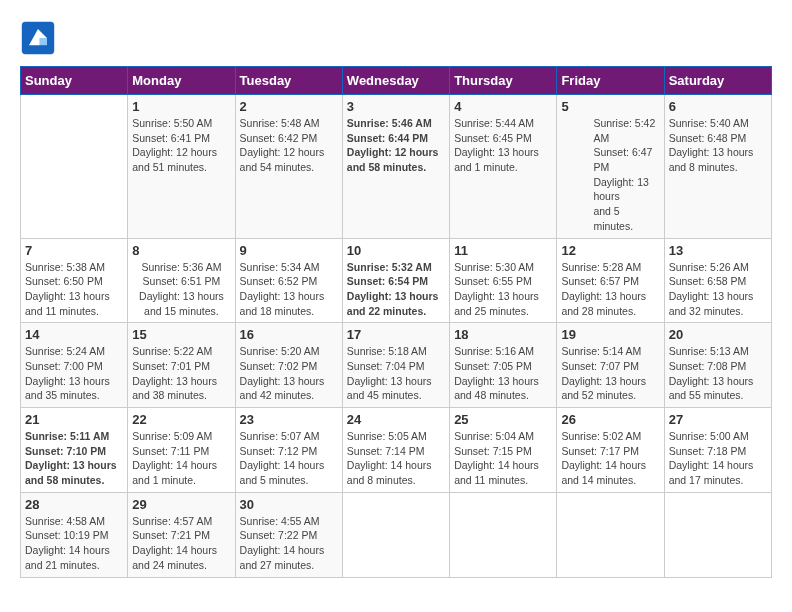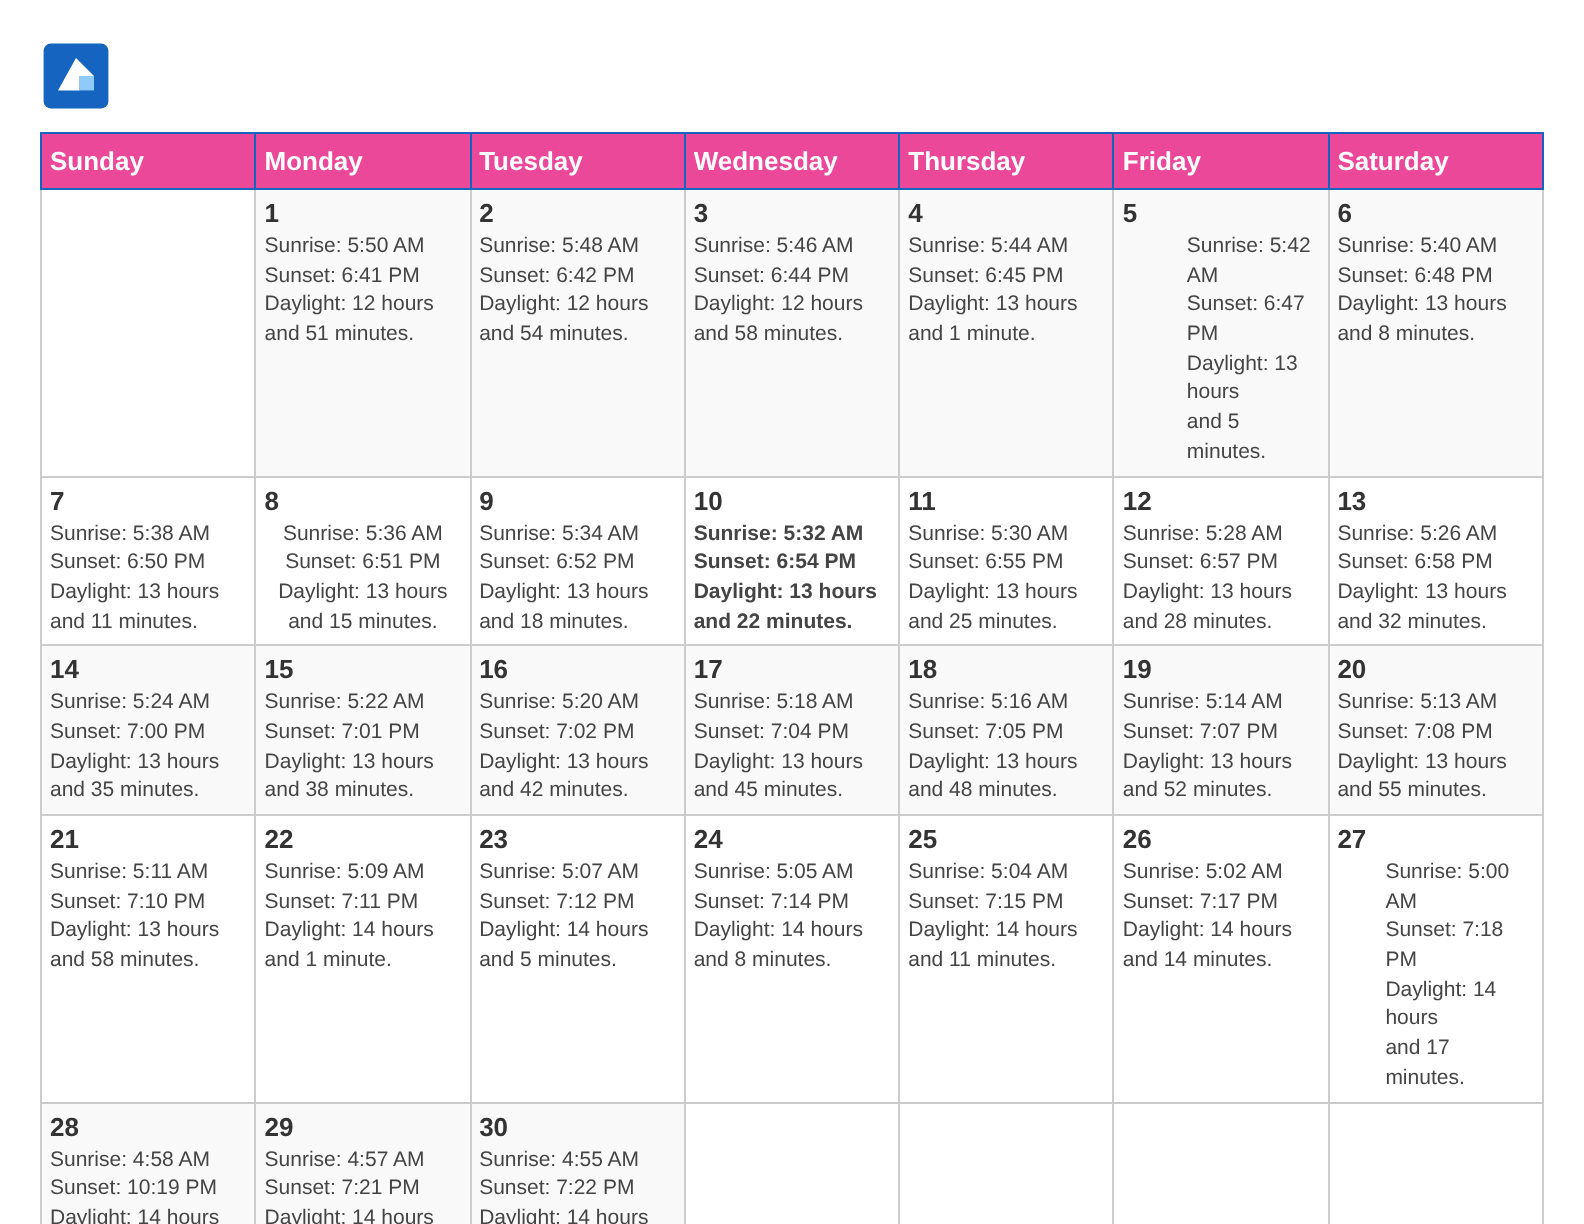--- a/index.html
+++ b/index.html
@@ -43,21 +43,21 @@
     .subtitle {
       font-size: 16px;
       color: #555;
     }
     table {
       width: 100%;
       border-collapse: collapse;
       font-size: 11px;
     }
     thead tr th {
-      background-color: #ec4899;
+      background-color: #701a75;
       color: #fff;
       padding: 6px 4px;
       text-align: left;
       font-size: 13px;
       font-weight: bold;
       border: 1px solid #1565c0;
     }
     tbody tr td {
       border: 1px solid #ccc;
       vertical-align: top;
@@ -130,21 +130,21 @@
         </td>
         <td>
           <span class="day-num">2</span>
           <div class="day-info" style="white-space: pre-line;">Sunrise: 5:48 AM
 Sunset: 6:42 PM
 Daylight: 12 hours
 and 54 minutes.</div>
         </td>
         <td>
           <span class="day-num">3</span>
-          <div class="day-info" style="white-space: pre-line;">Sunrise: 5:46 AM
+          <div class="day-info" style="white-space: pre-line; font-weight: bold;">Sunrise: 5:46 AM
 Sunset: 6:44 PM
 Daylight: 12 hours
 and 58 minutes.</div>
         </td>
         <td>
           <span class="day-num">4</span>
           <div class="day-info" style="white-space: pre-line;">Sunrise: 5:44 AM
 Sunset: 6:45 PM
 Daylight: 13 hours
 and 1 minute.</div>
@@ -262,21 +262,21 @@
           <span class="day-num">20</span>
           <div class="day-info" style="white-space: pre-line;">Sunrise: 5:13 AM
 Sunset: 7:08 PM
 Daylight: 13 hours
 and 55 minutes.</div>
         </td>
       </tr>
       <tr>
         <td>
           <span class="day-num">21</span>
-          <div class="day-info" style="white-space: pre-line;">Sunrise: 5:11 AM
+          <div class="day-info" style="white-space: pre-line; font-weight: bold;">Sunrise: 5:11 AM
 Sunset: 7:10 PM
 Daylight: 13 hours
 and 58 minutes.</div>
         </td>
         <td>
           <span class="day-num">22</span>
           <div class="day-info" style="white-space: pre-line;">Sunrise: 5:09 AM
 Sunset: 7:11 PM
 Daylight: 14 hours
 and 1 minute.</div>
@@ -304,21 +304,21 @@
         </td>
         <td>
           <span class="day-num">26</span>
           <div class="day-info" style="white-space: pre-line;">Sunrise: 5:02 AM
 Sunset: 7:17 PM
 Daylight: 14 hours
 and 14 minutes.</div>
         </td>
         <td>
           <span class="day-num">27</span>
-          <div class="day-info" style="white-space: pre-line; margin-left: 24px;">Sunrise: 5:00 AM
+          <div class="day-info" style="white-space: pre-line;">Sunrise: 5:00 AM
 Sunset: 7:18 PM
 Daylight: 14 hours
 and 17 minutes.</div>
         </td>
       </tr>
       <tr>
         <td>
           <span class="day-num">28</span>
           <div class="day-info" style="white-space: pre-line;">Sunrise: 4:58 AM
 Sunset: 10:19 PM

